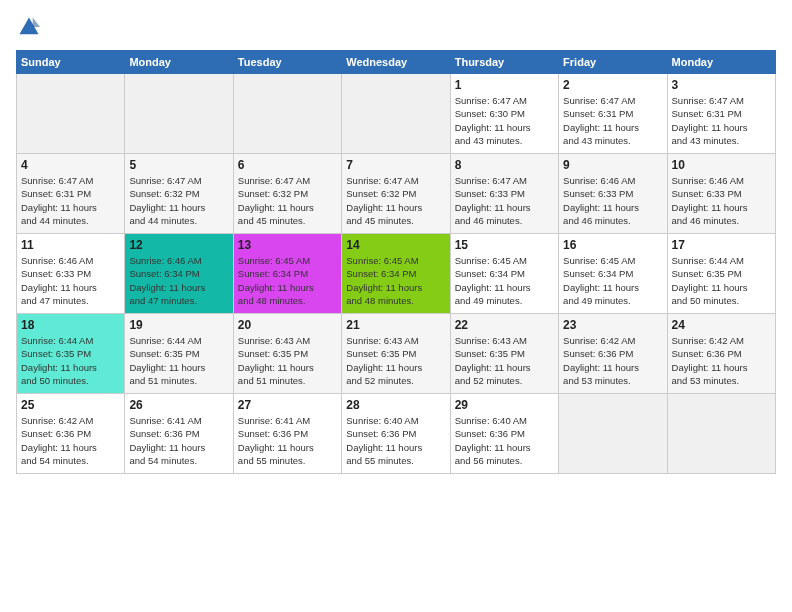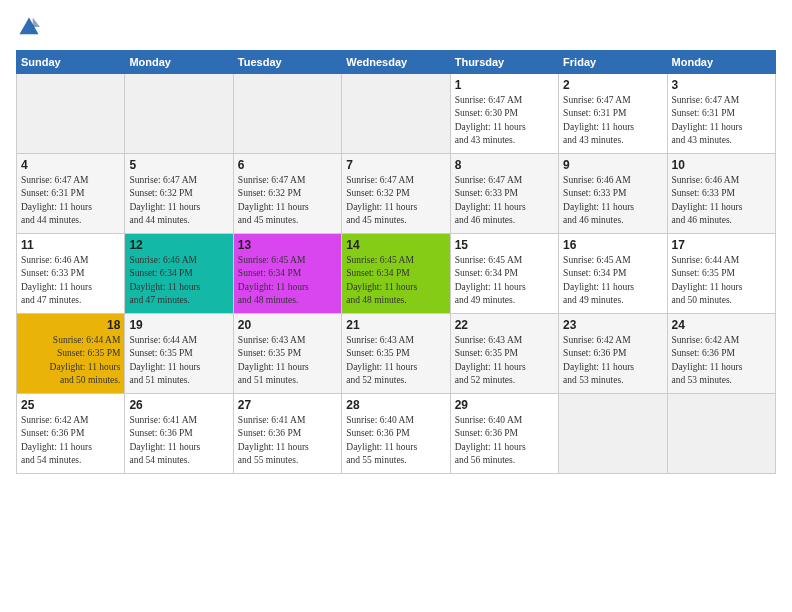--- a/index.html
+++ b/index.html
@@ -64,21 +64,20 @@
     .day-number {
       font-size: 12px;
       font-weight: bold;
       color: #222;
       margin-bottom: 2px;
     }
     .day-info {
       color: #333;
       font-size: 9.5px;
       line-height: 1.4;
-      font-family: Liberation Serif, serif;
     }
   </style>
 </head>
 <body>
 
 <div class="header">
   <div class="logo">
     <div>
       <svg class="logo-icon" viewBox="0 0 30 30">
         <polygon points="15,2 28,25 2,25" fill="#2e6db4"></polygon>
@@ -181,21 +180,21 @@
         <td style="background: rgb(255, 255, 255); margin-left: 31px;">
           <div class="day-number">16</div>
           <div class="day-info">Sunrise: 6:45 AM<br>Sunset: 6:34 PM<br>Daylight: 11 hours<br>and 49 minutes.</div>
         </td>
         <td style="background: rgb(255, 255, 255);">
           <div class="day-number">17</div>
           <div class="day-info">Sunrise: 6:44 AM<br>Sunset: 6:35 PM<br>Daylight: 11 hours<br>and 50 minutes.</div>
         </td>
       </tr>
       <tr style="background: rgb(245, 245, 245);">
-        <td style="background: #eab308; text-align: right;">
+        <td style="background: #5eead4;">
           <div class="day-number">18</div>
           <div class="day-info">Sunrise: 6:44 AM<br>Sunset: 6:35 PM<br>Daylight: 11 hours<br>and 50 minutes.</div>
         </td>
         <td style="background: rgb(245, 245, 245);">
           <div class="day-number">19</div>
           <div class="day-info">Sunrise: 6:44 AM<br>Sunset: 6:35 PM<br>Daylight: 11 hours<br>and 51 minutes.</div>
         </td>
         <td style="background: rgb(245, 245, 245);">
           <div class="day-number">20</div>
           <div class="day-info">Sunrise: 6:43 AM<br>Sunset: 6:35 PM<br>Daylight: 11 hours<br>and 51 minutes.</div>

